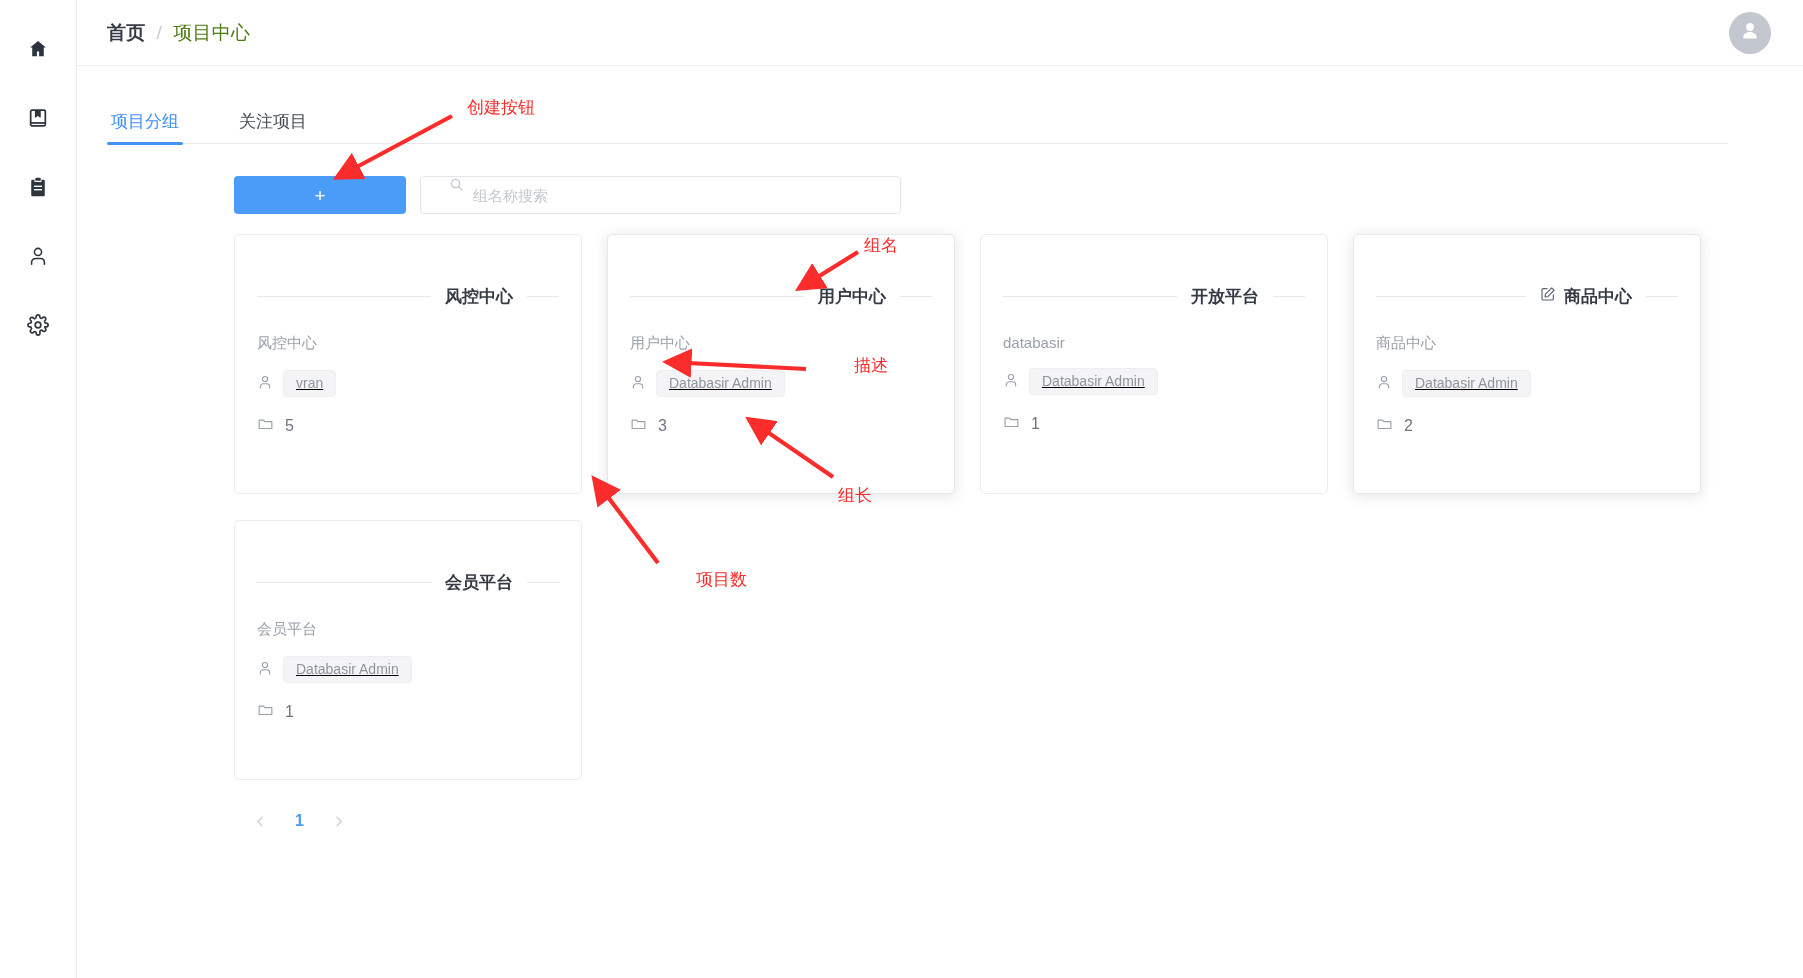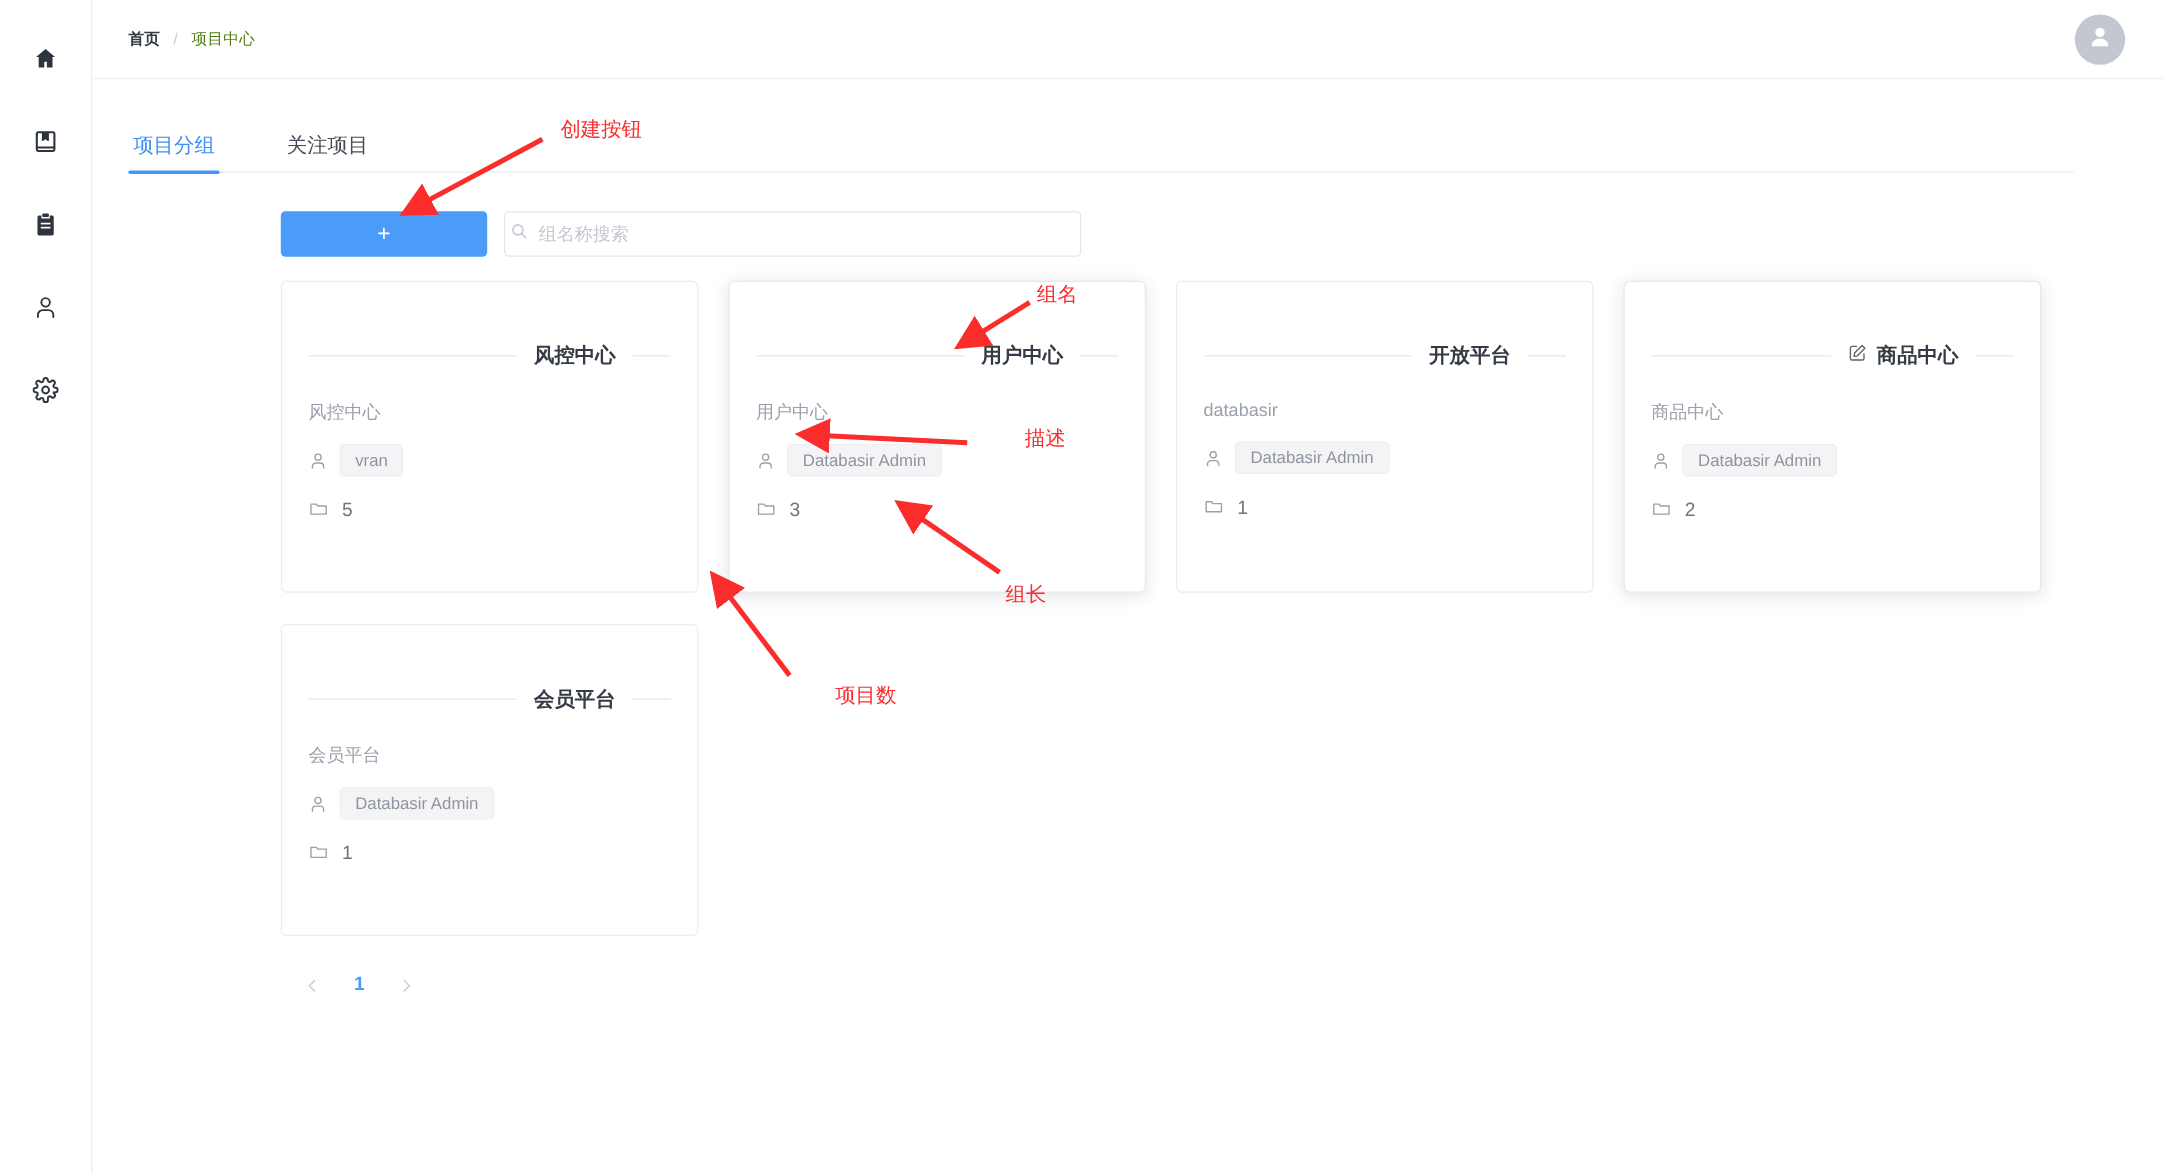--- a/index.html
+++ b/index.html
@@ -44,21 +44,21 @@
     height: 66px;
     border-bottom: 1px solid #eeeef2;
     display: flex;
     align-items: center;
     padding: 0 28px 0 30px;
     position: relative;
   }
   .breadcrumb {
     display: flex;
     align-items: baseline;
-    font-size: 13px;
+    font-size: 19px;
     letter-spacing: .3px;
   }
   .crumb-home { color: #333a45; font-weight: bold; }
   .crumb-sep { color: #c6ccd6; margin: 0 11px; font-weight: normal; }
   .crumb-cur { color: #4d7c0f; }
   .avatar {
     position: absolute;
     right: 32px; top: 12px;
     width: 42px; height: 42px;
     border-radius: 50%;
@@ -118,22 +118,22 @@
     font-size: 19px;
     cursor: pointer;
     line-height: 1;
     display: flex; align-items: center; justify-content: center;
     font-weight: 300;
   }
   .search-wrap {
     width: 481px; height: 38px;
     border: 1px solid #e3e6ec;
     border-radius: 4px;
-    display: flex; align-items: center;
-    padding: 0 4px;
+    display: flex; 
+    padding: 0 28px;
     background: #fff;
   }
   .search-wrap svg { flex: 0 0 auto; margin-right: 9px; }
   .search-input {
     border: none; outline: none;
     font-size: 15px;
     color: #3b4048;
     width: 100%;
     background: transparent;
     font-family: inherit;
@@ -181,22 +181,23 @@
     gap: 8px;
   }
   .card-desc {
     margin-top: 26px;
     font-size: 15px;
     color: #9aa0ab;
   }
   .card-owner {
     margin-top: 17px;
     display: flex;
-    align-items: flex-end;
+    align-items: center;
     gap: 10px;
+    text-decoration: underline;
   }
   .owner-tag {
     background: #f4f4f6;
     border: 1px solid #eeeef1;
     border-radius: 4px;
     padding: 5px 12px;
     font-size: 14px;
     color: #8e949f;
     line-height: 1.1;
   }

